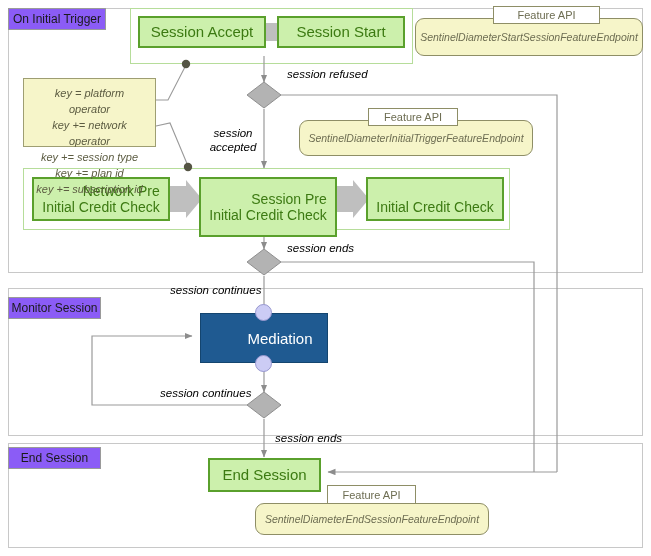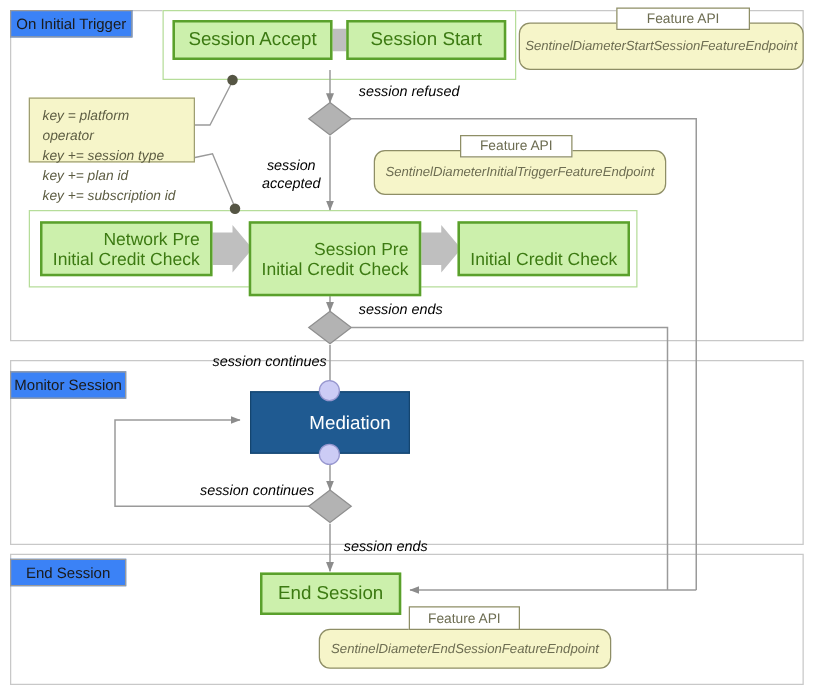--- a/index.html
+++ b/index.html
@@ -14,21 +14,21 @@
 
   
   .lane{
     position:absolute;
     border:1px solid #c8c8c8;
     background:#ffffff;
     box-sizing:border-box;
   }
   .lane-tab{
     position:absolute;
-    background:#3b82f6;
+    background:#8b5cf6;
     border:1px solid #9a9a9a;
     box-sizing:border-box;
     font-size:12px;
     color:#1a1a1a;
     display:flex;align-items:center;justify-content:center;
     white-space:nowrap;
     padding:0 10px;
     z-index:6;
   }
 
@@ -181,22 +181,23 @@
 
   <div class="act single" style="left:138px;top:16px;width:128px;height:32px;">Session Accept</div>
 
   <div class="act single" style="left:277px;top:16px;width:128px;height:32px;">Session Start</div>
 
   <div class="api-box" style="left:415px;top:18px;width:228px;height:38px;">
     <span>SentinelDiameterStartSessionFeatureEndpoint</span>
   </div>
   <div class="api-tab" style="left:493px;top:6px;width:107px;height:18px;">Feature API</div>
 
-  <div class="note" style="left:23px;top:78px;width:133px;height:52px;">
+  <div class="note" style="left:23px;top:78px;width:133px;height:69px;text-align:center;">
     <div>key = platform operator</div>
+    <div>key += network operator</div>
     <div>key += session type</div>
     <div>key += plan id</div>
     <div>key += subscription id</div>
   </div>
 
   <div class="api-box" style="left:299px;top:120px;width:234px;height:36px;">
     <span>SentinelDiameterInitialTriggerFeatureEndpoint</span>
   </div>
   <div class="api-tab" style="left:368px;top:108px;width:90px;height:18px;">Feature API</div>
 

